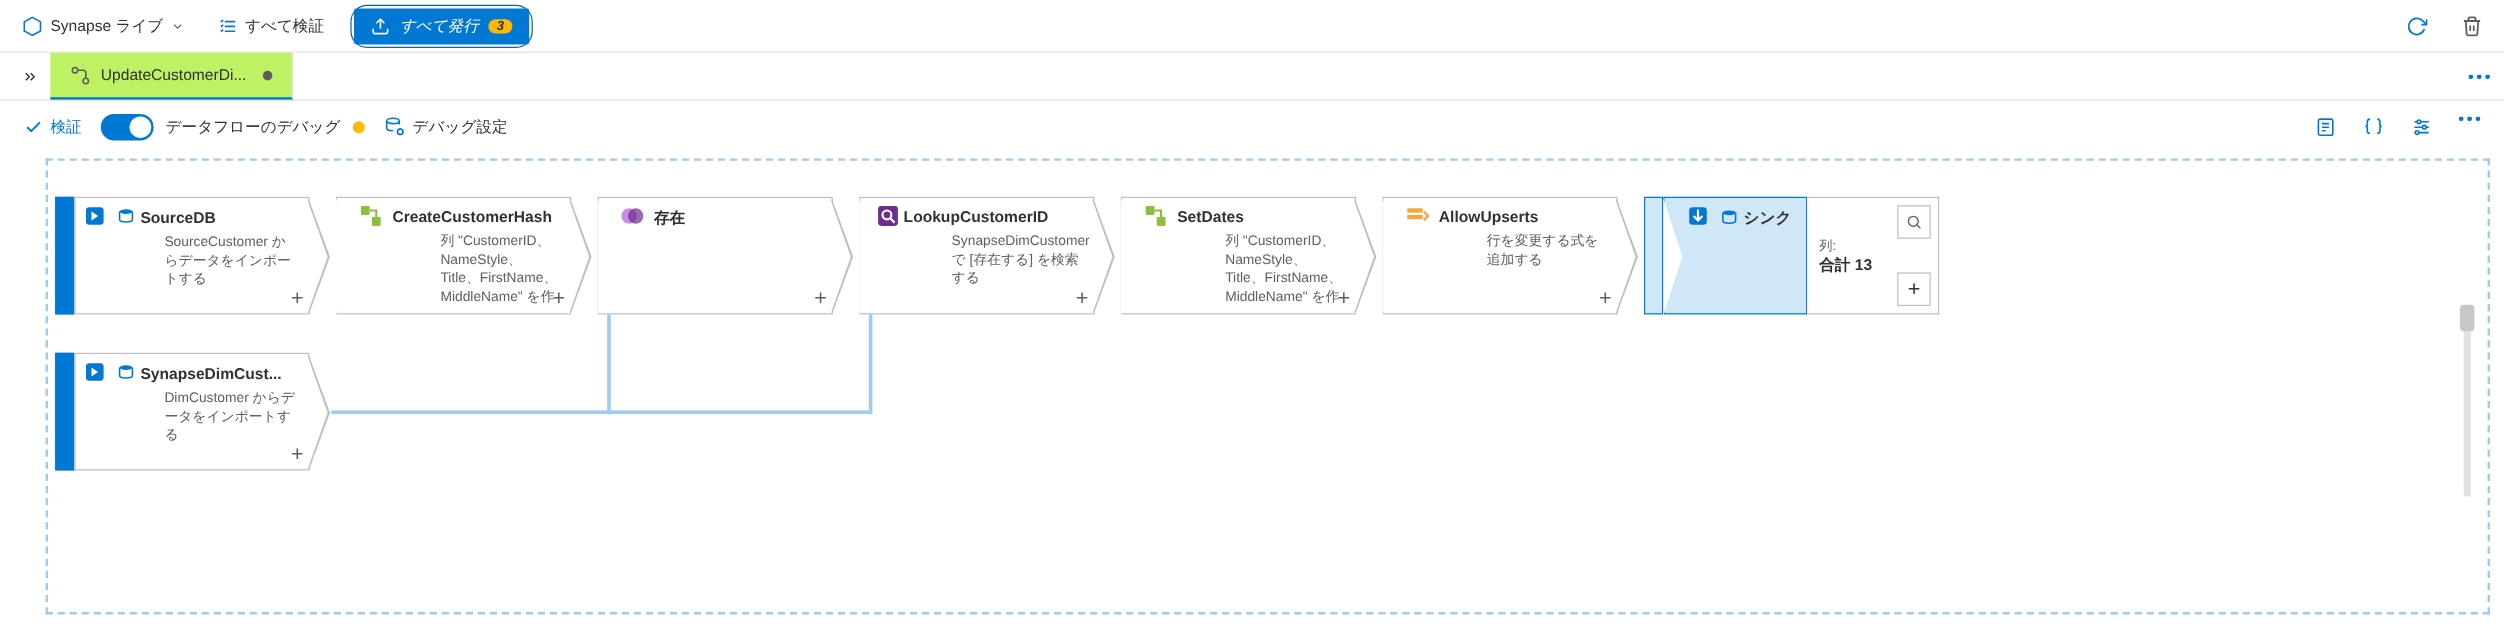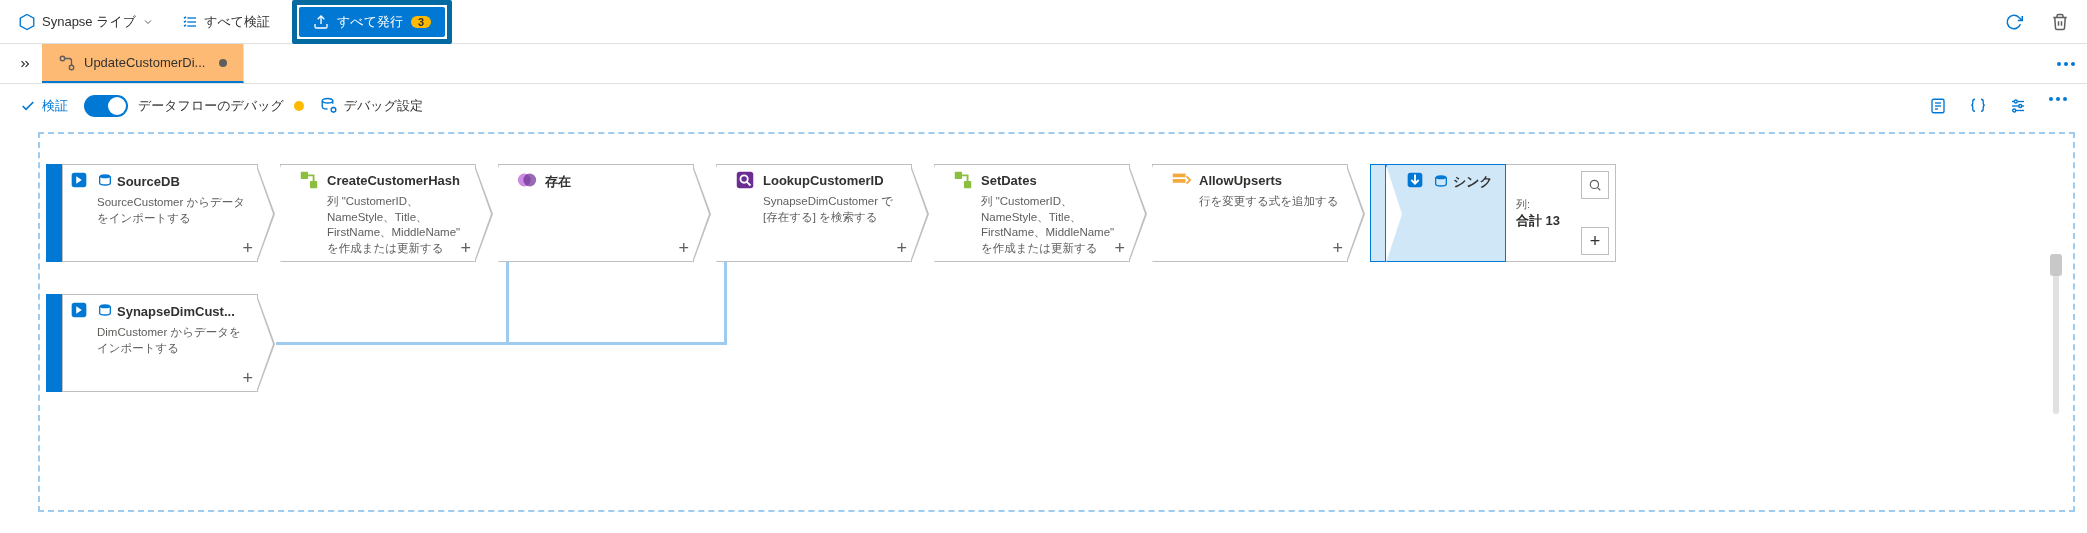--- a/index.html
+++ b/index.html
@@ -7,28 +7,28 @@
   
   
   .top-toolbar { display: flex; align-items: center; height: 44px; border-bottom: 1px solid #e1e1e1; padding: 0 12px; gap: 16px; }
   .toolbar-item { display: flex; align-items: center; gap: 6px; cursor: pointer; padding: 4px 6px; }
   .toolbar-spacer { flex: 1; }
   .synapse-icon { color: #0078d4; }
   .chevron { color: #605e5c; }
   .validate-icon { color: #0078d4; }
   .publish-btn { background: #0078d4; color: #fff; padding: 6px 14px; border-radius: 2px; display: flex; align-items: center; gap: 8px; cursor: pointer; }
   .publish-btn .badge { background: #ffb900; color: #323130; border-radius: 10px; padding: 0 7px; font-size: 11px; font-weight: 600; min-width: 18px; text-align: center; }
-  .publish-highlight { border: 5px solid #0369a1; padding: 2px; border-radius: 2px; }
+  .publish-highlight { border: 1px solid #0369a1; padding: 2px; border-radius: 14px; font-style: italic; }
   .icon-btn { padding: 6px; cursor: pointer; color: #605e5c; }
   .icon-btn.blue { color: #0078d4; }
   
   
   .tabs-row { display: flex; align-items: center; height: 40px; border-bottom: 1px solid #e1e1e1; padding-left: 8px; }
   .expand-btn { padding: 6px 10px; cursor: pointer; color: #323130; }
-  .tab { display: flex; align-items: center; gap: 8px; padding: 0 16px; height: 100%; border-right: 1px solid #e1e1e1; cursor: pointer; background: #fdba74; position: relative; }
+  .tab { display: flex; align-items: center; gap: 8px; padding: 0 16px; height: 100%; border-right: 1px solid #e1e1e1; cursor: pointer; background: #bef264; position: relative; }
   .tab.active { border-bottom: 2px solid #0078d4; }
   .tab .tab-icon { color: #605e5c; }
   .tab .dirty { width: 8px; height: 8px; background: #605e5c; border-radius: 50%; margin-left: 6px; }
   .tabs-spacer { flex: 1; }
   .more-btn { padding: 6px 12px; color: #0078d4; cursor: pointer; }
   
   
   .actions-row { display: flex; align-items: center; height: 44px; padding: 0 16px 0 20px; gap: 16px; }
   .validate-link { display: flex; align-items: center; gap: 6px; color: #0078d4; cursor: pointer; }
   .toggle-group { display: flex; align-items: center; gap: 10px; }
@@ -46,21 +46,21 @@
   
   
   .node-wrap { position: absolute; display: flex; align-items: stretch; height: 98px; }
   .node-handle { width: 16px; background: #0078d4; border: 1px solid #0078d4; }
   .node-handle.light { background: #d0e7f8; border-color: #0078d4; }
   .node-body { width: 196px; background: #fff; border: 1px solid #bfbfbf; position: relative; display: flex; }
   .node-body.selected { background: #d0e7f8; border-color: #0078d4; }
   .node-icon-col { width: 32px; display: flex; flex-direction: column; align-items: center; justify-content: space-between; padding: 4px 0; }
   .node-text-col { flex: 1; padding: 8px 8px 6px 2px; display: flex; flex-direction: column; }
   .node-title { font-weight: 600; font-size: 13px; margin-bottom: 6px; white-space: nowrap; overflow: hidden; text-overflow: ellipsis; display: flex; align-items: center; gap: 4px; }
-  .node-desc { font-size: 11.5px; color: #605e5c; line-height: 1.35; overflow: hidden; flex: 1; }
+  .node-desc { font-size: 11.5px; color: #605e5c; line-height: 1.35; overflow: hidden; flex: 1; margin-left: 40px; }
   .node-plus { position: absolute; bottom: 2px; right: 4px; font-size: 18px; color: #605e5c; cursor: pointer; }
   .arrow-shape { position: absolute; top: 0; right: -18px; width: 0; height: 0; border-top: 49px solid transparent; border-bottom: 49px solid transparent; border-left: 18px solid #bfbfbf; }
   .arrow-shape::after { content: ""; position: absolute; top: -48px; left: -19px; border-top: 48px solid transparent; border-bottom: 48px solid transparent; border-left: 17px solid #fff; }
   .arrow-notch { position: absolute; top: 0; left: -1px; width: 0; height: 0; border-top: 49px solid transparent; border-bottom: 49px solid transparent; border-left: 16px solid #fff; z-index: 1; }
   
   .node-wrap.with-notch .node-body { padding-left: 12px; }
   
   
   .connector { position: absolute; background: #9ecbf0; height: 3px; }
   .connector-v { position: absolute; background: #9ecbf0; width: 3px; }

